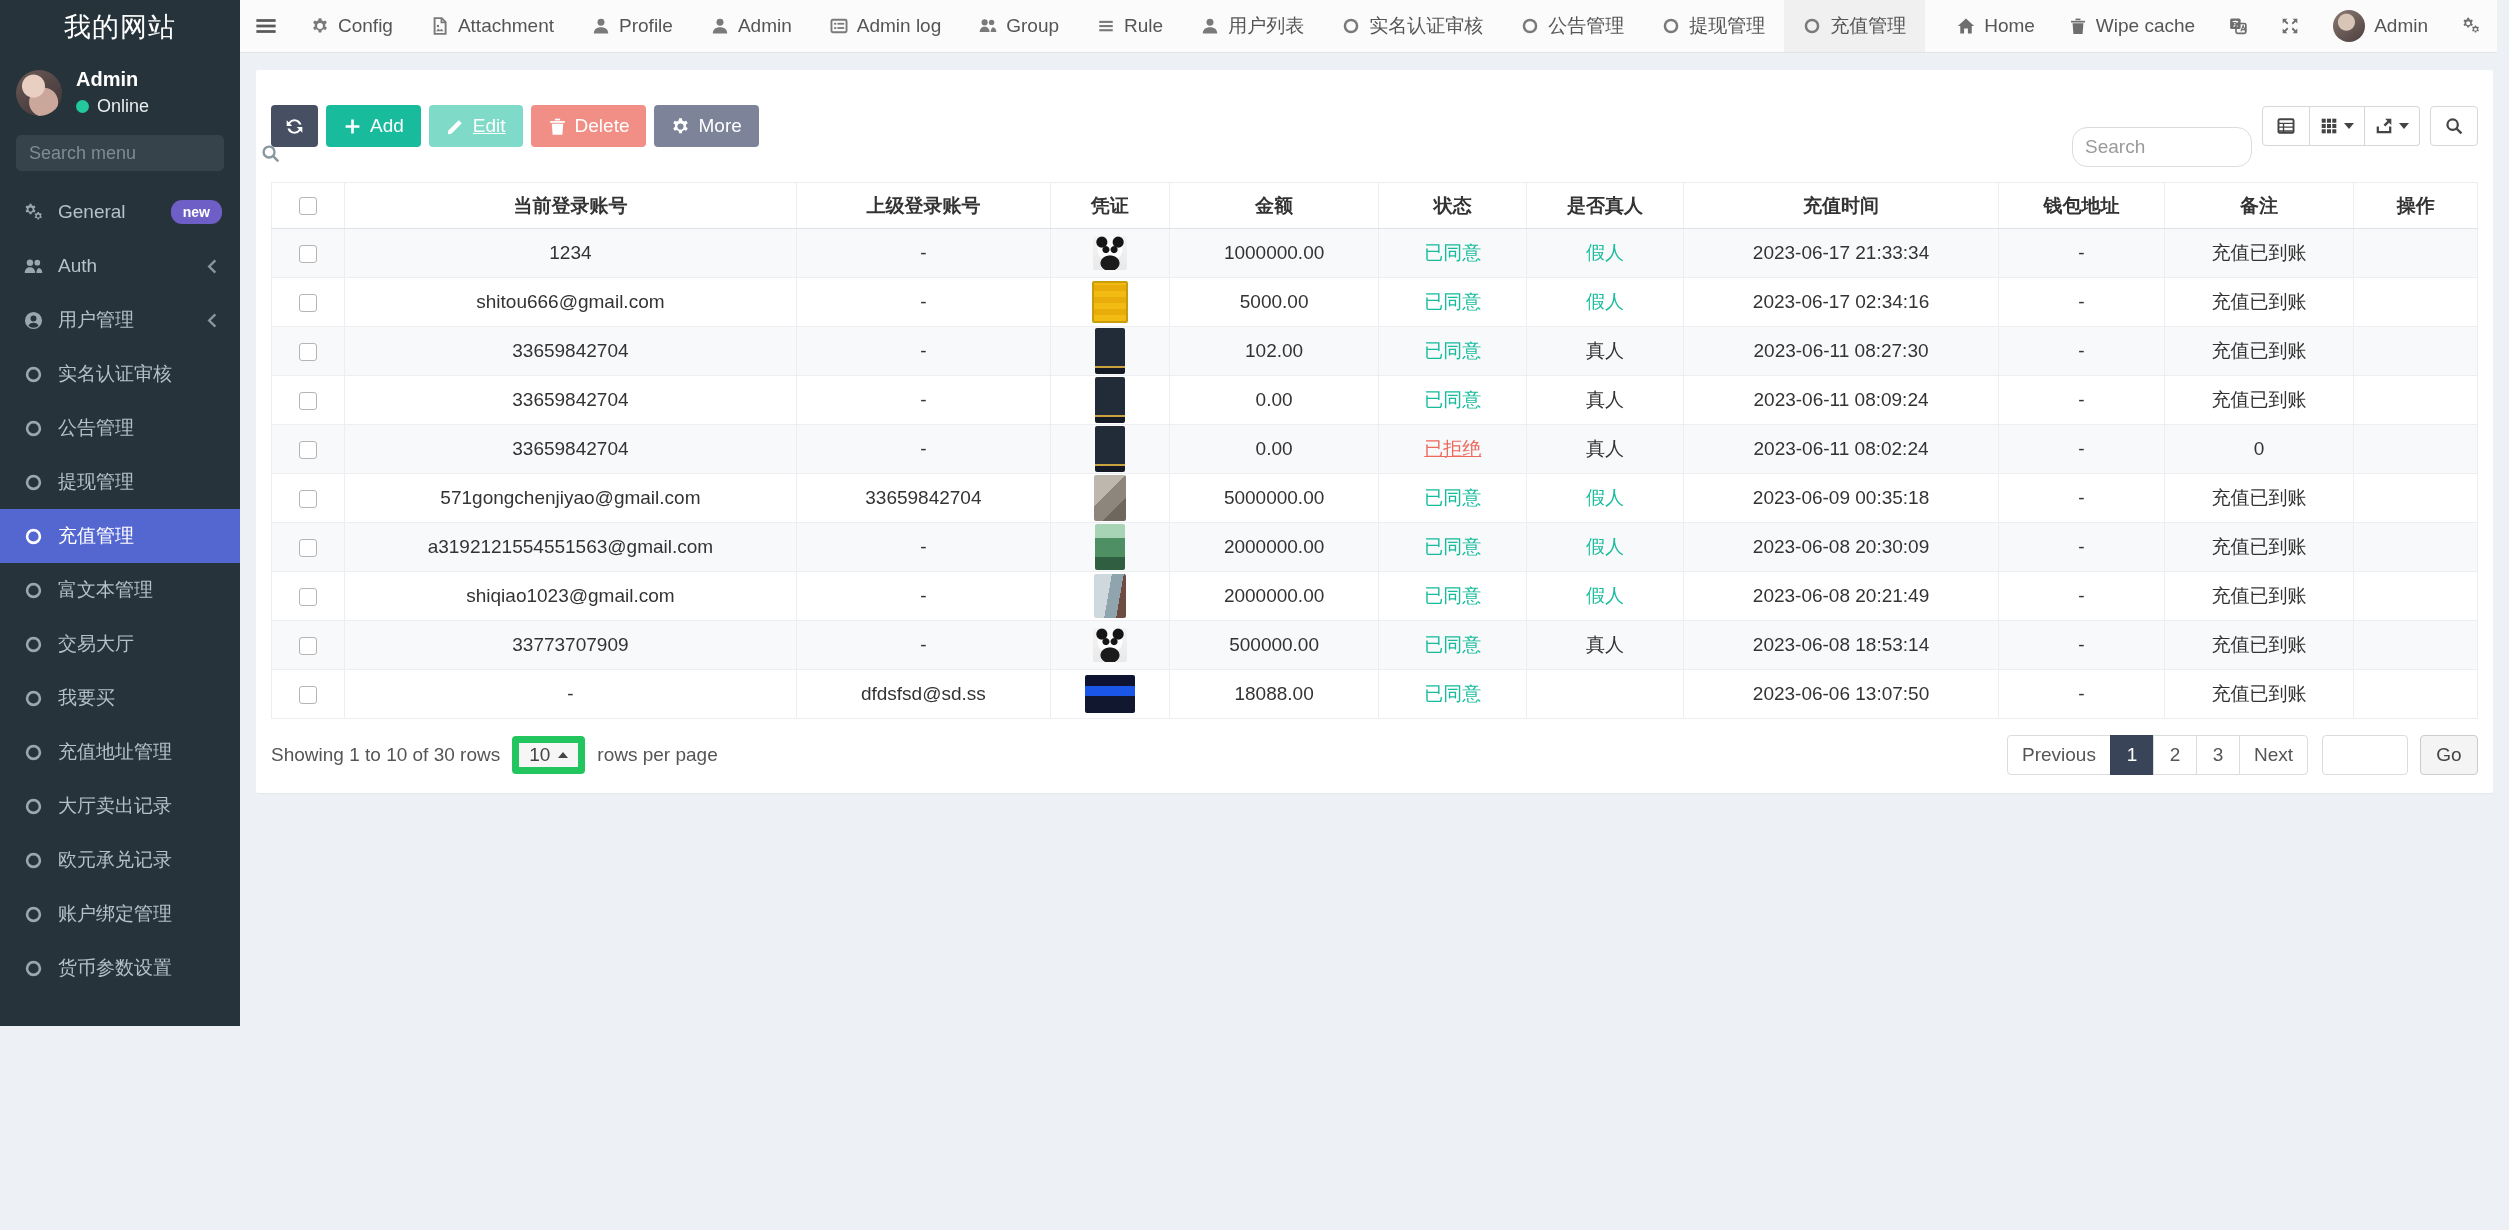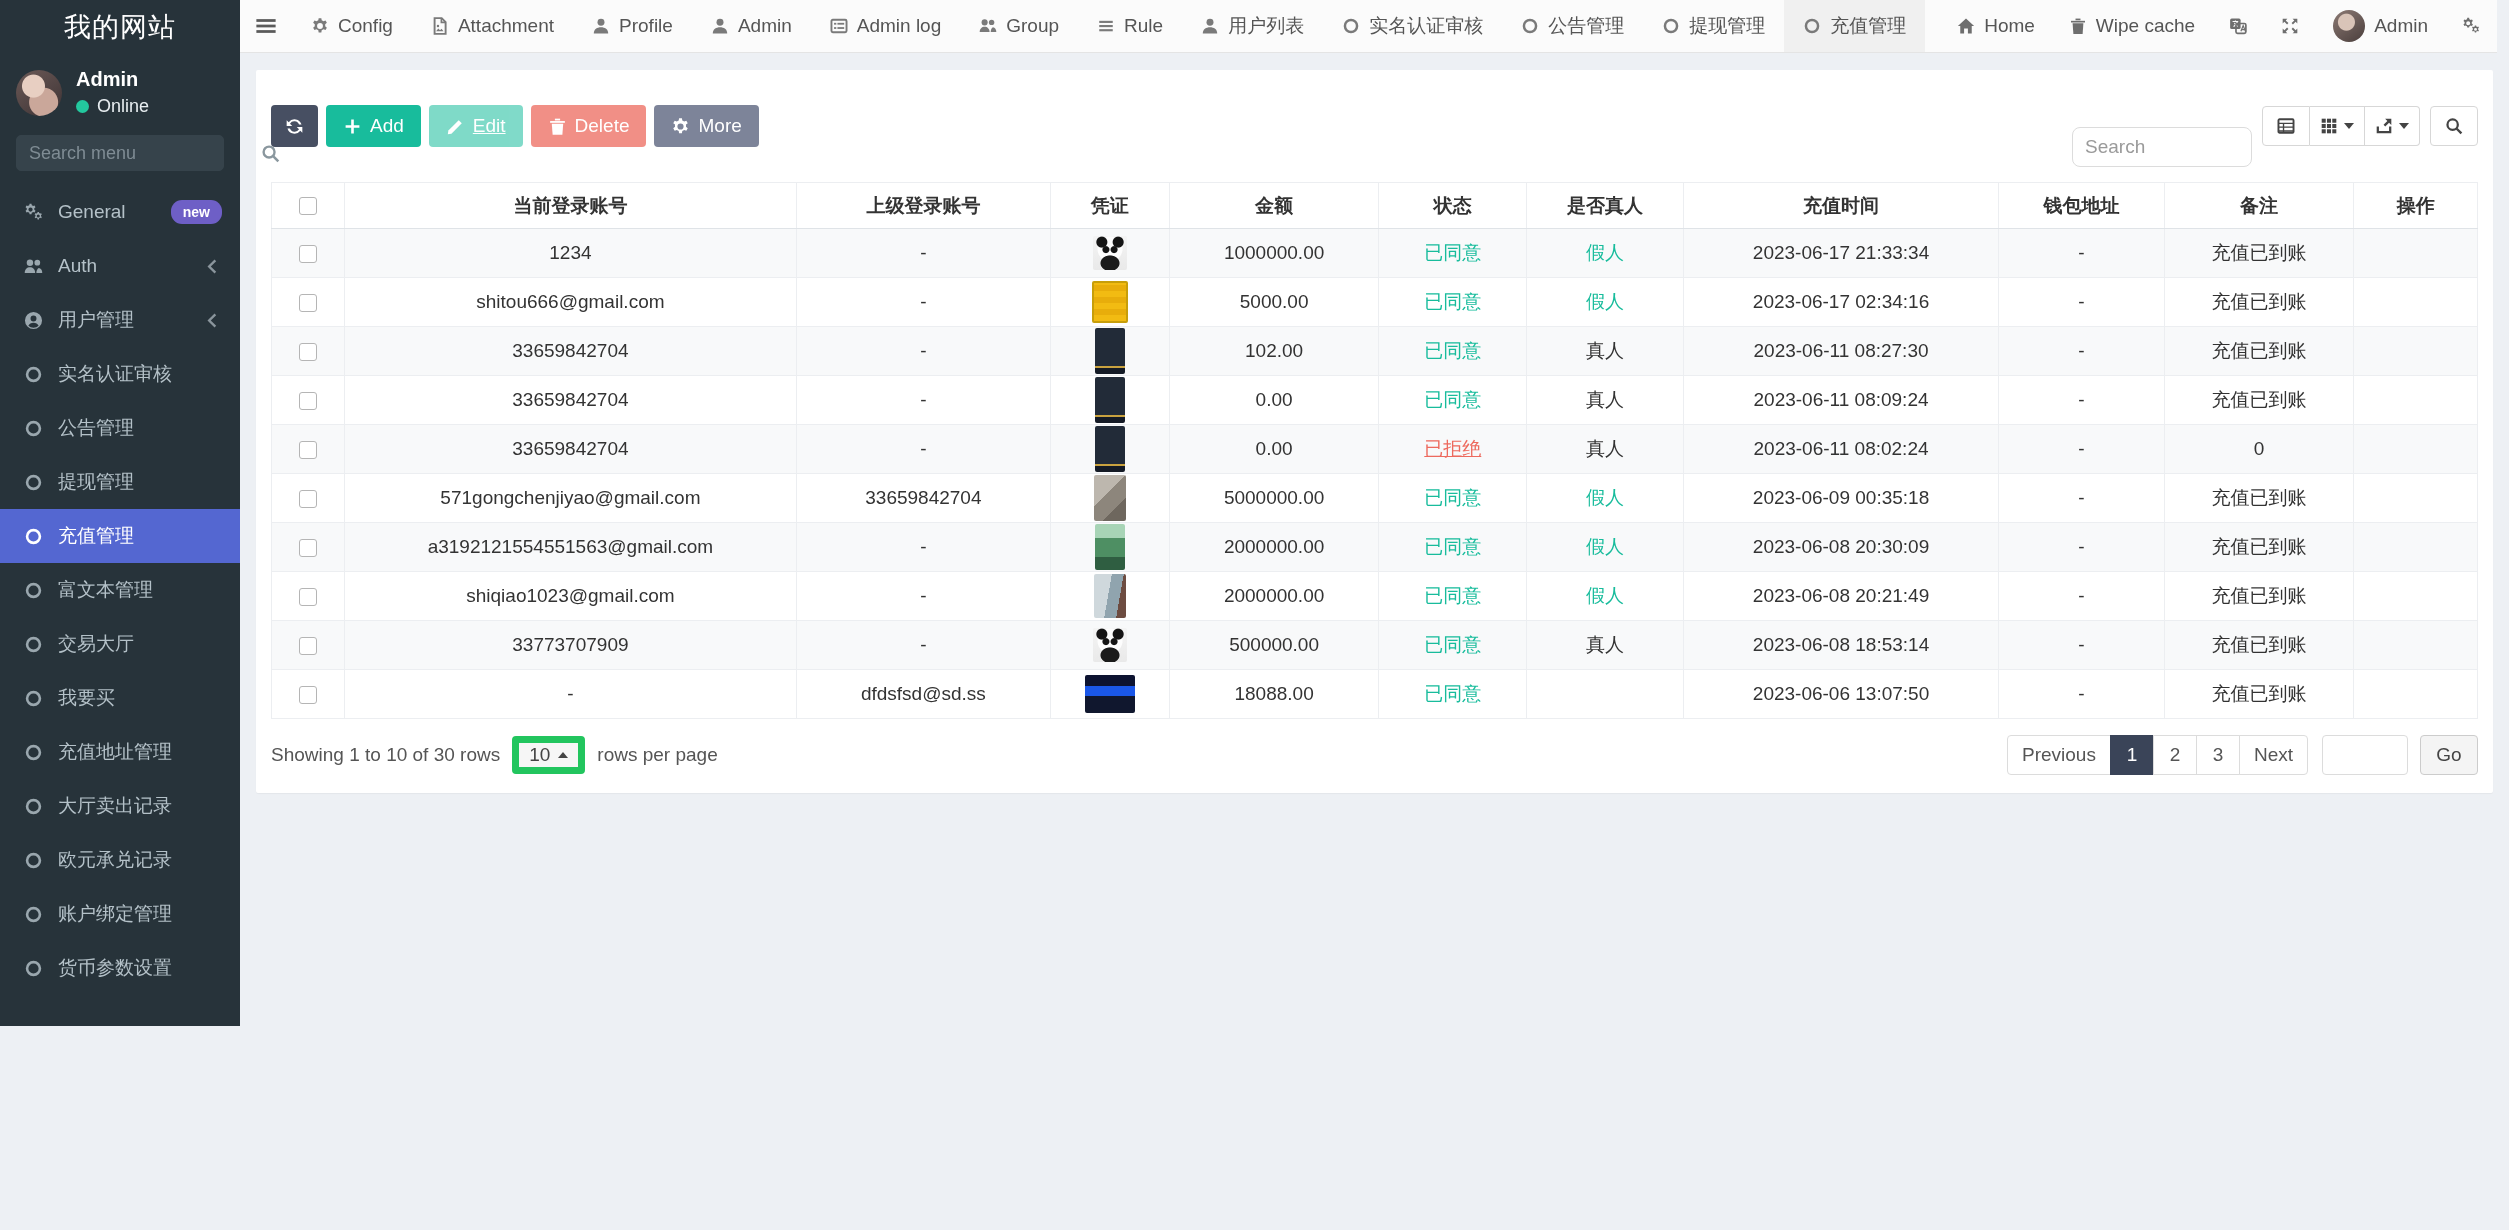--- a/index.html
+++ b/index.html
@@ -54,21 +54,21 @@
 
   .toolbar { display:flex; align-items:center; margin-bottom:15px; }
   .btn { height:42px; border:none; border-radius:4px; font-size:19px; font-family:inherit; color:#fff; display:inline-flex; align-items:center; gap:8px; padding:0 17px; cursor:pointer; }
   .btn + .btn { margin-left:8px; }
   .btn-refresh { background:#474f62; width:47px; justify-content:center; padding:0; }
   .btn-add { background:var(--c-accent,#18bc9c); }
   .btn-edit { background:var(--c-accent,#18bc9c); opacity:0.55; cursor:default;text-decoration:underline; }
   .btn-delete { background:var(--c-danger,#f0705f); opacity:0.75; cursor:default; }
   .btn-more { background:#7d8499; }
   .toolbar-right { margin-left:auto; display:flex; align-items:center; }
-  .search-input { width:180px; height:40px; border:1px solid #dcdcdc; border-radius:8px; padding:0 12px; font-size:19px; font-family:inherit; color:#0f766e; outline:none;margin-top:42px; }
+  .search-input { width:180px; height:40px; border:1px solid #dcdcdc; border-radius:15px; padding:0 12px; font-size:19px; font-family:inherit; color:#0f766e; outline:none;margin-top:42px; }
   .search-input::placeholder { color:#9a9a9a; }
   .btn-group { display:flex; margin-left:10px; }
   .tbtn { height:40px; min-width:48px; background:#fff; border:1px solid #d7d7d7; display:inline-flex; align-items:center; justify-content:center; gap:6px; color:#444; font-size:18px; cursor:pointer; padding:0 10px; }
   .btn-group .tbtn + .tbtn { border-left:none; }
   .btn-group .tbtn:first-child { border-radius:4px 0 0 4px; }
   .btn-group .tbtn:last-child { border-radius:0 4px 4px 0; }
   .tbtn.single { border-radius:4px; margin-left:10px; }
   .caret-down { width:0; height:0; border-left:5px solid transparent; border-right:5px solid transparent; border-top:6px solid #444; }
   .caret-up { width:0; height:0; border-left:5px solid transparent; border-right:5px solid transparent; border-bottom:6px solid #444; }
 

